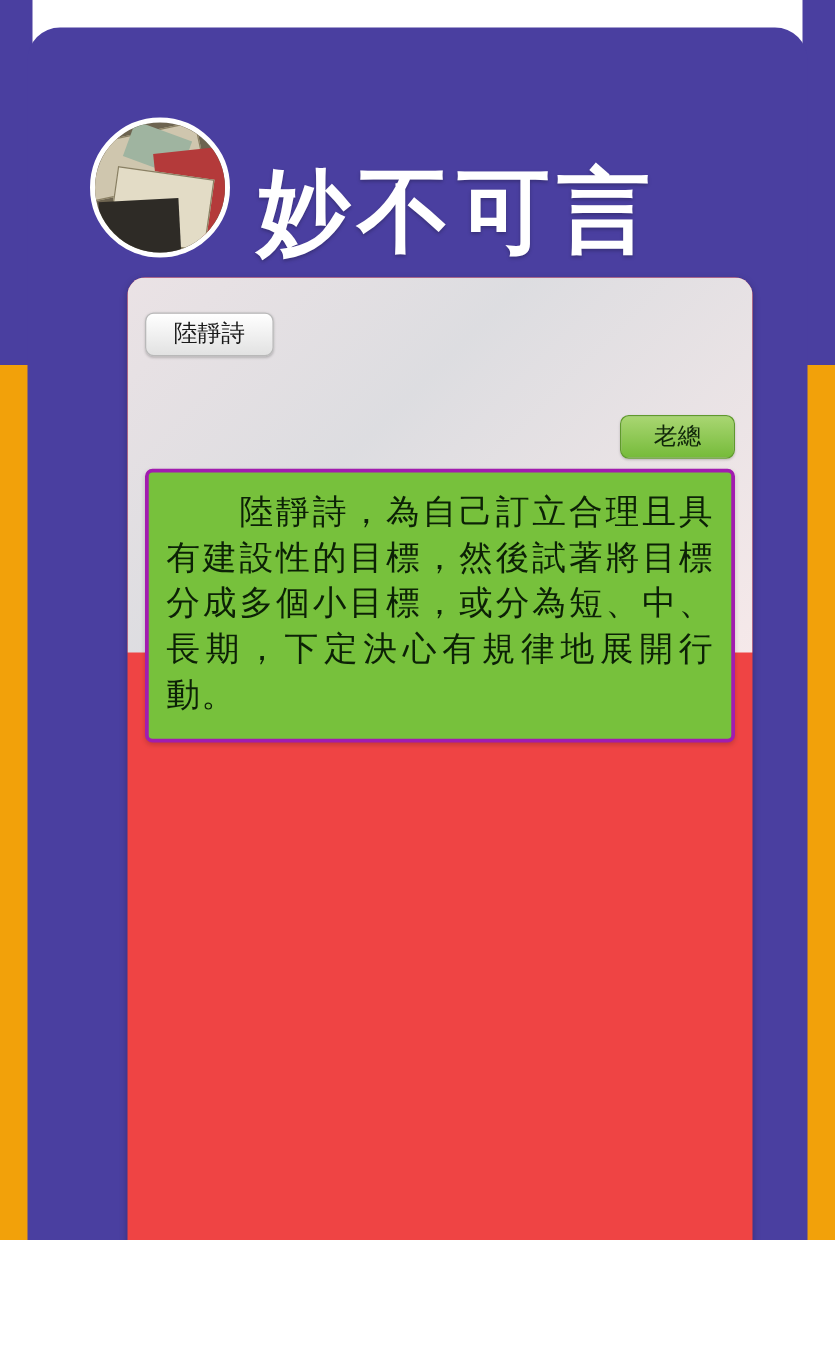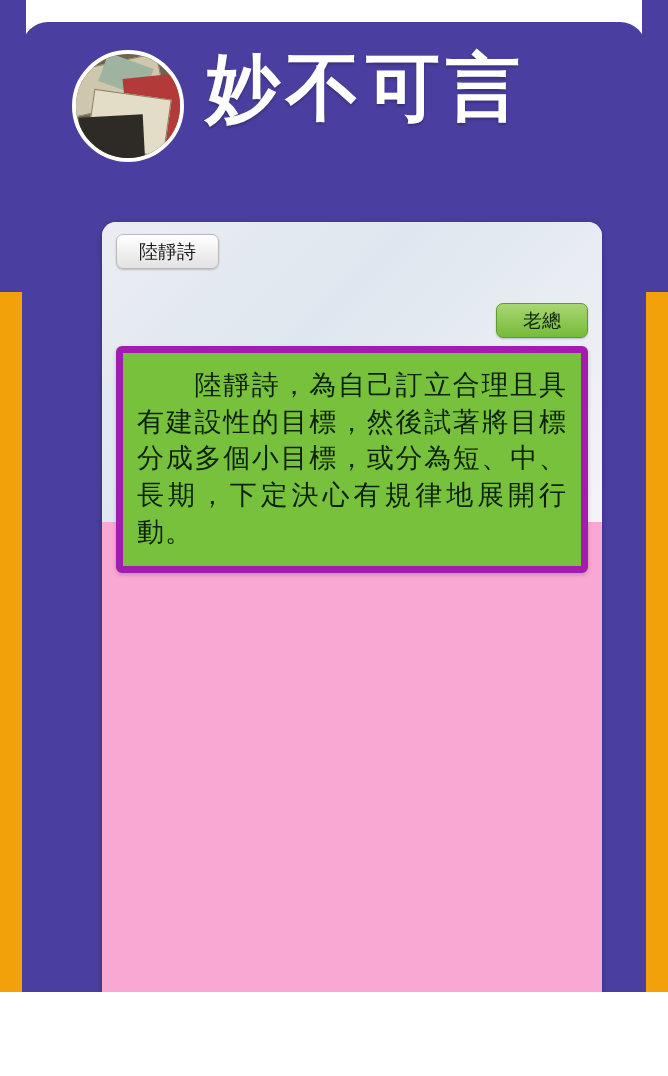--- a/index.html
+++ b/index.html
@@ -56,25 +56,25 @@
     width: 624px;
     height: 1002px;
     background: #4a3fa0;
     border-radius: 26px;
     box-sizing: border-box;
   }
 
   
   .header {
     position: absolute;
-    left: 0; top: 28px;
+    left: 0; top: 44px;
     width: 624px;
     height: 140px;
     display: flex;
-    align-items: flex-start;
+    align-items: flex-end;
     padding-left: 50px;
     box-sizing: border-box;
   }
   .avatar {
     width: 112px;
     height: 112px;
     border-radius: 50%;
     border: 4px solid #ffffff;
     box-sizing: border-box;
     overflow: hidden;
@@ -125,25 +125,25 @@
     text-shadow: 0 2px 3px rgba(0,0,0,0.25);
   }
 
   
   .chat-panel {
     position: absolute;
     left: 80px;
     top: 200px;
     width: 500px;
     height: 798px;
-    background: #f9a8d4;
+    background: #ef4444;
     border-radius: 14px;
     box-shadow: 0 2px 6px rgba(0,0,0,0.25);
     box-sizing: border-box;
-    padding: 12px 14px;
+    padding: 28px 14px;
     overflow: hidden;
   }
 
   
   .wash {
     position: absolute;
     left: 0; top: 0;
     width: 500px; height: 300px;
     background: linear-gradient(135deg, #eaf4f7 0%, #dbeef2 40%, #f6fbfc 100%);
     opacity: 0.9;
@@ -164,21 +164,21 @@
     line-height: 1.1;
   }
   .name-chip.right {
     background: linear-gradient(#a9d672, #76bb3a);
     border: 1px solid #5f9a2c;
     color: #10260a;
     padding: 6px 26px;
   }
   .chip-row-right {
     text-align: right;
-    margin-top: 34px;
+    margin-top: 47px;
   }
 
   
   .bubble {
     margin-top: 8px;
     border-radius: 6px;
     box-sizing: border-box;
   }
   .bubble.incoming {
     background: #ffffff;
@@ -187,21 +187,21 @@
     padding: 18px 16px 20px 16px;
     font-size: 36px;
     line-height: 1.32;
     color: #000000;
     letter-spacing: 1px;
     text-align: justify;
     text-justify: inter-ideograph;
   }
   .bubble.outgoing {
     background: #77c13c;
-    border: 7px solid #a21caf;
+    border: 3px solid #a21caf;
     box-shadow: 0 2px 4px rgba(0,0,0,0.18);
     padding: 14px 14px 16px 14px;
     font-size: 27px;
     line-height: 1.36;
     color: #0c2106;
     letter-spacing: 1px;
     text-align: justify;
     text-justify: inter-ideograph;
   }
   .sig { display: block; }

